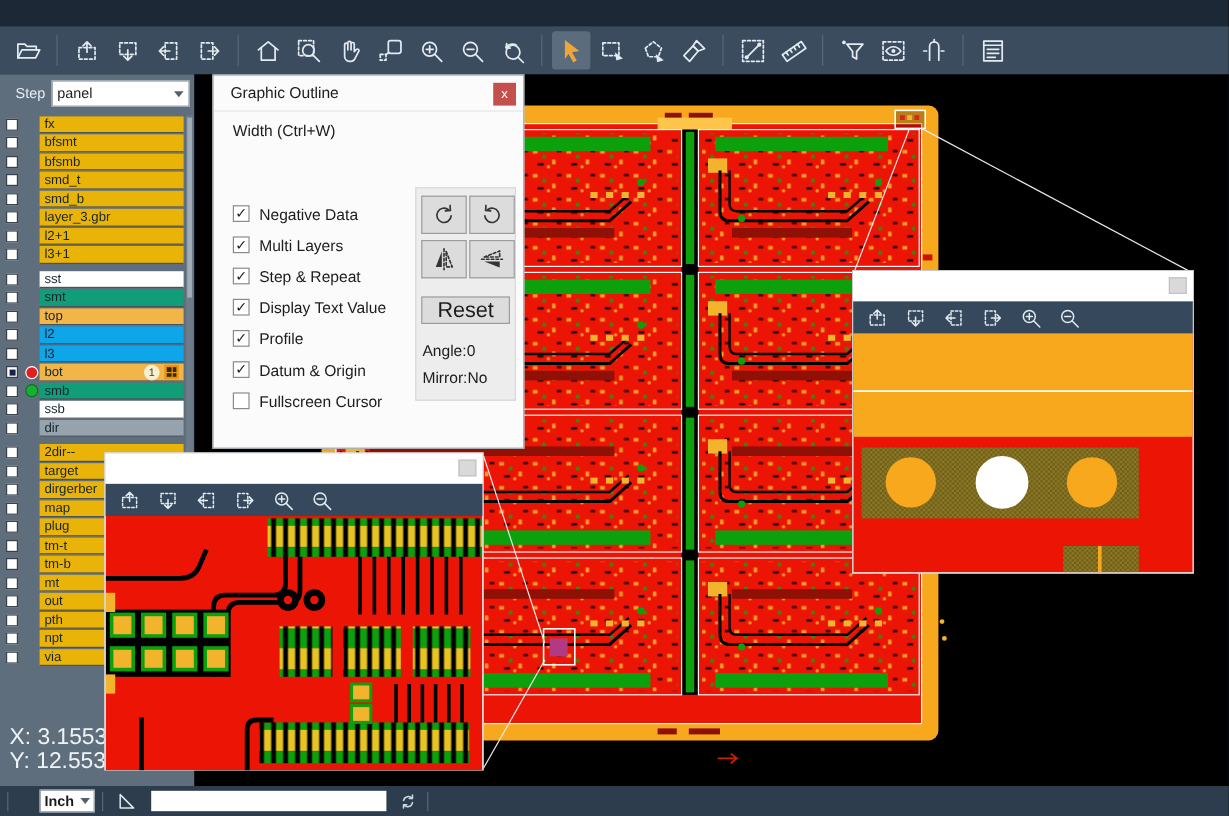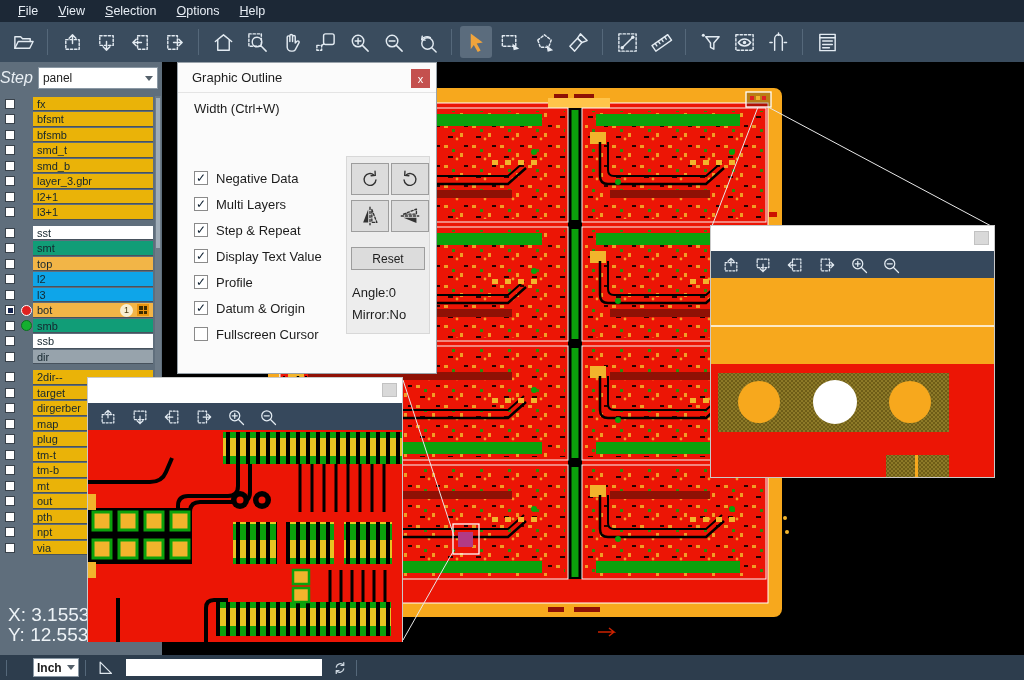--- a/index.html
+++ b/index.html
@@ -19,21 +19,21 @@
   .tb-btn { width:32px; height:32px; display:flex; align-items:center; justify-content:center;
     color:#e3ebf2; border-radius:3px; margin:0 1px; }
   .tb-btn svg { width:23px; height:23px; }
   .tb-btn.active { background:#5b6c7d; color:#f0a43c; }
   .tb-sep { width:1px; height:26px; background:#55687a; margin:0 7px; }
 
   
   #sidebar { position:absolute; left:0; top:62px; width:162px; height:593px;
     background:#5f6e7c; }
   #steprow { position:absolute; left:0; top:4px; width:162px; height:24px; display:flex; align-items:center; }
-  #steprow .steplabel { color:#e9eff4; font-size:16px; padding:0 5px 0 0;font-style:italic; }
+  #steprow .steplabel { color:#e9eff4; font-size:12px; padding:0 5px 0 13px; }
   #stepselect { flex:1; height:22px; background:#fff; border:1px solid #8b99a5; margin-right:4px;
     display:flex; align-items:center; justify-content:space-between; padding:0 4px; font-size:12px; color:#222; }
   .chev { width:0; height:0; border-left:4px solid transparent; border-right:4px solid transparent;
     border-top:5px solid #55606a; }
   #layers { position:absolute; left:0; top:34px; width:155px; }
   .layer-row { display:flex; align-items:center; height:15.5px; position:relative; }
   .lr-check { width:10px; height:10px; background:#fff; border:1px solid #39424b; margin-left:5px; position:relative; }
   .lr-check.filled::after { content:""; position:absolute; left:1.5px; top:1.5px; width:5px; height:5px; background:#15244f; }
   .lr-ind { width:11px; height:11px; border-radius:50%; margin-left:6px; }
   .lr-ind.red { background:#e02020; border:1px solid #fff; }
@@ -73,21 +73,21 @@
     border-radius:50%; background:#111; }
   .dlg-check { position:absolute; left:16px; display:flex; align-items:center; height:18px; }
   .dlg-check .box { width:14px; height:14px; border:1px solid #8a8a8a; background:#fff; margin-right:8px;
     font-size:12px; line-height:12px; color:#123; text-align:center; }
   #dlg-panel { position:absolute; left:168px; top:93px; width:84px; height:178px;
     background:#ededed; border:1px solid #d8d8d8; }
   .xf-btn { position:absolute; width:38px; height:32px; background:#dcdcdc; border:1px solid #9d9d9d;
     display:flex; align-items:center; justify-content:center; color:#333; }
   .xf-btn svg { width:22px; height:22px; }
   #dlg-reset { position:absolute; left:4px; top:90px; width:74px; height:23px; background:#dcdcdc;
-    border:1px solid #9d9d9d; font-size:12px; display:flex; align-items:center; justify-content:center; }
+    border:1px solid #9d9d9d; font-size:18px; display:flex; align-items:center; justify-content:center; }
   .dlg-info { position:absolute; left:5px; font-size:13px; }
   #dlg-closebtn { position:absolute; left:12px; top:278px; width:236px; height:26px; background:#ddd;
     border:1px solid #9d9d9d; display:flex; align-items:center; justify-content:center; font-size:13px; }
 
   
   .popup { position:absolute; border:1px solid #c9c9c9; background:#fff; }
   .pp-title { height:25px; background:#fff; position:relative; }
   .pp-btn { position:absolute; right:5px; top:5px; width:15px; height:14px; background:#d9d9d9; border:1px solid #c2c2c2; }
   .pp-toolbar { height:27px; background:#36485c; display:flex; align-items:center; padding-left:4px; }
   .pp-toolbar .tb-btn { width:30px; height:24px; }
@@ -107,27 +107,20 @@
   #corner-ic { width:20px; height:20px; color:#dfe7ee; margin:0 4px; }
   #cmd-input { width:196px; height:17px; background:#fff; border:none; margin-left:6px; font-size:12px; padding:0 4px; }
   #sync-ic { width:20px; height:20px; color:#cfd9e2; margin-left:8px; }
   #status-msg { color:#f0a43c; font-size:13.5px; white-space:nowrap; }
 </style>
 </head>
 <body>
 
 <div id="app">
 
-  <div id="menubar">
-      <span class="menu-item"><u>F</u>ile</span>
-      <span class="menu-item"><u>V</u>iew</span>
-      <span class="menu-item"><u>S</u>election</span>
-      <span class="menu-item"><u>O</u>ptions</span>
-      <span class="menu-item"><u>H</u>elp</span>
-    </div>
 
   <div id="toolbar">
       <div class="tb-btn">
         <svg viewBox="0 0 24 24">
           <path stroke="currentColor" fill="none" stroke-width="1.5" stroke-linecap="round" stroke-linejoin="round" d="M3 18V6h6l2 2h8v3"></path>
           <path stroke="currentColor" fill="none" stroke-width="1.5" stroke-linecap="round" stroke-linejoin="round" d="M3 18l3.5-7H22l-3.5 7z"></path>
         </svg>
       </div>
       <div class="tb-sep"></div>
       <div class="tb-btn">

